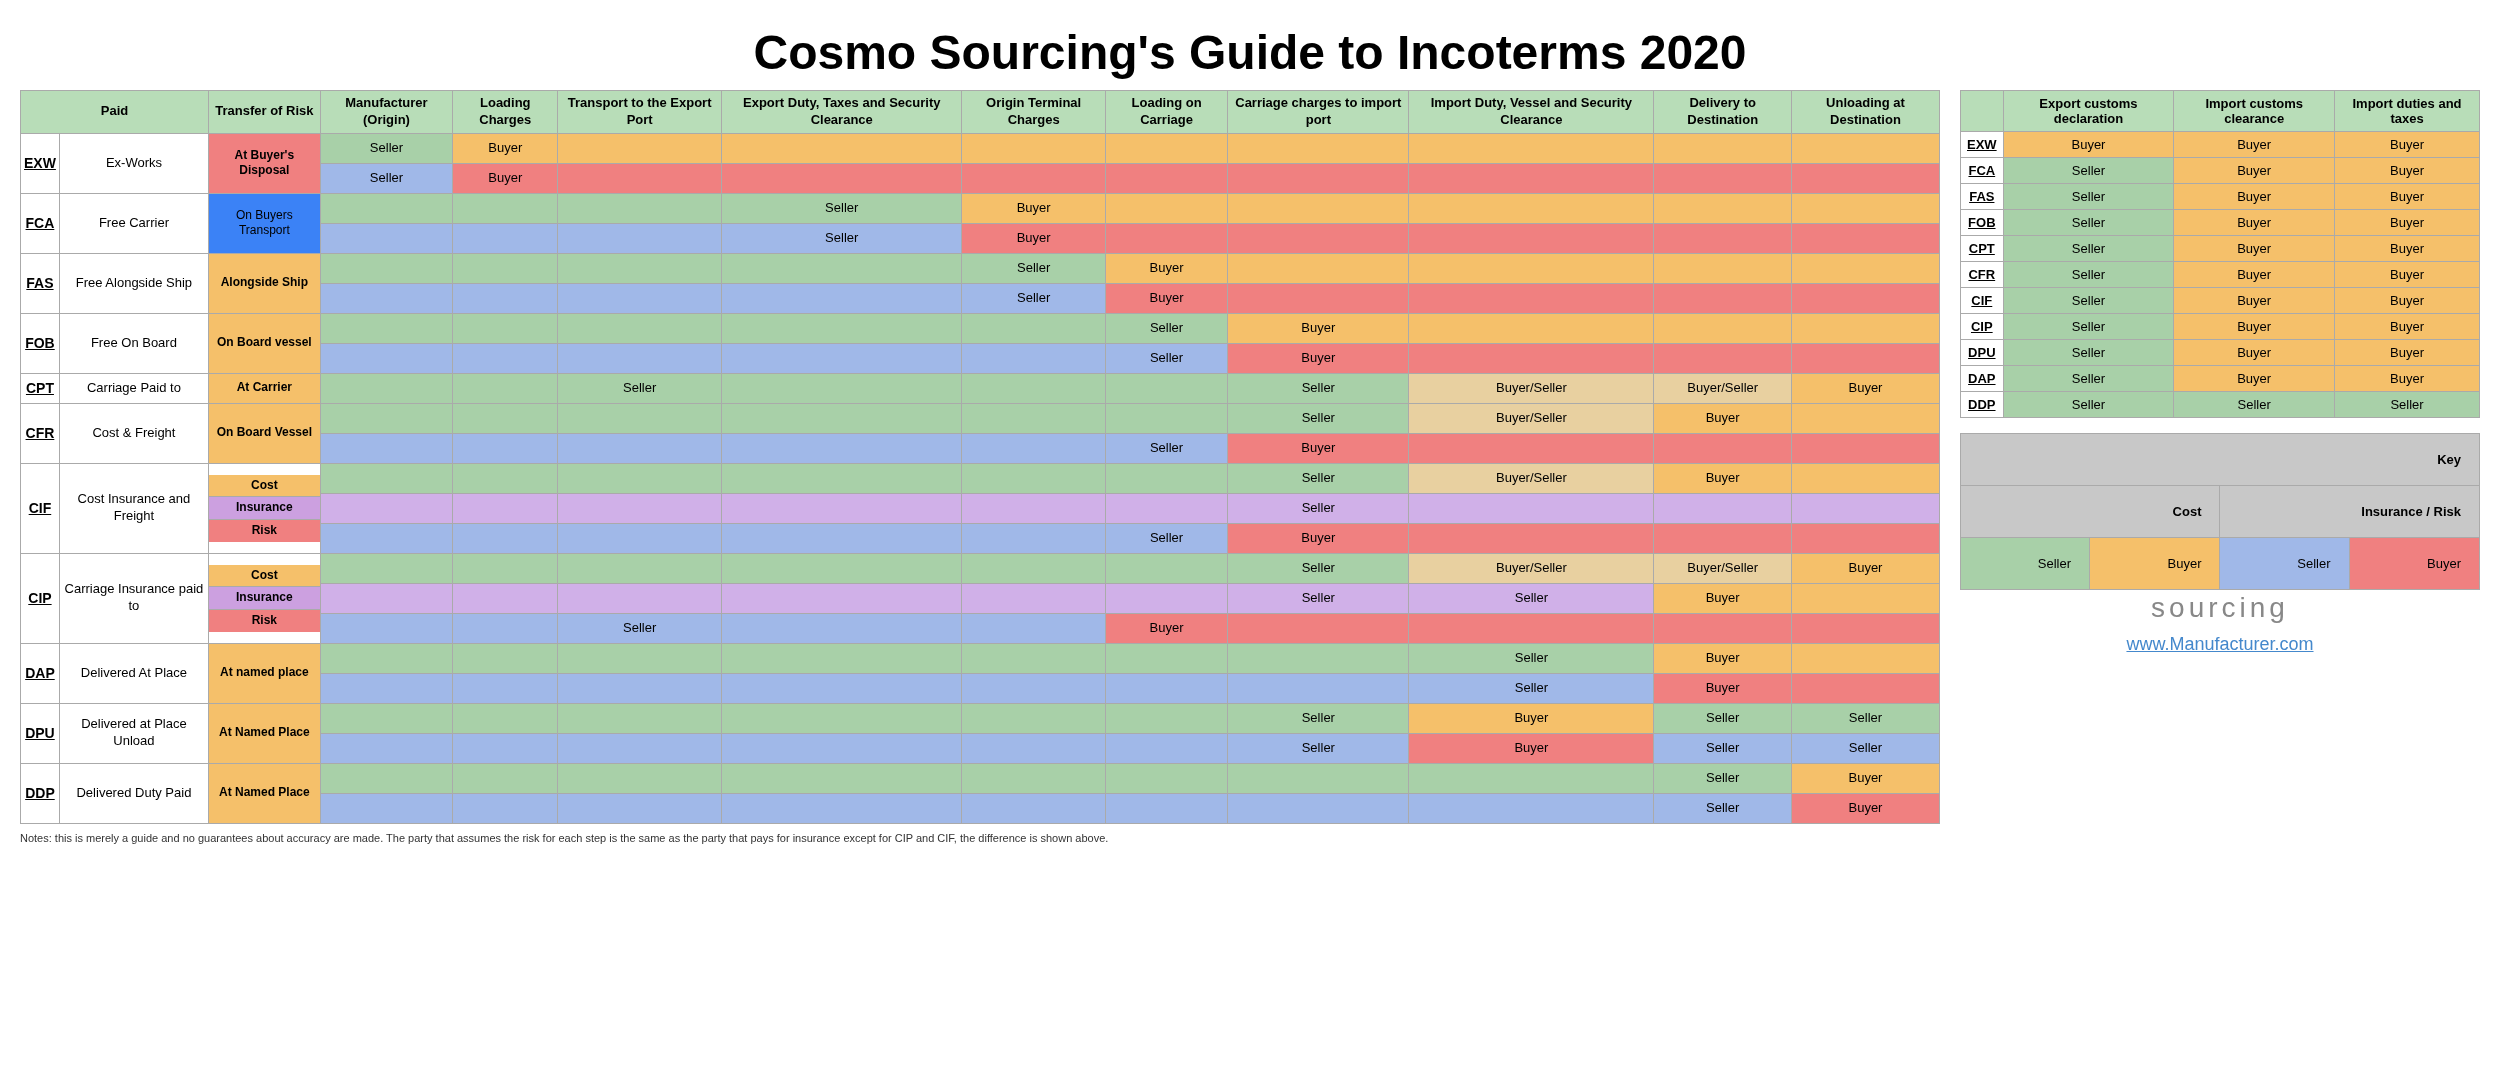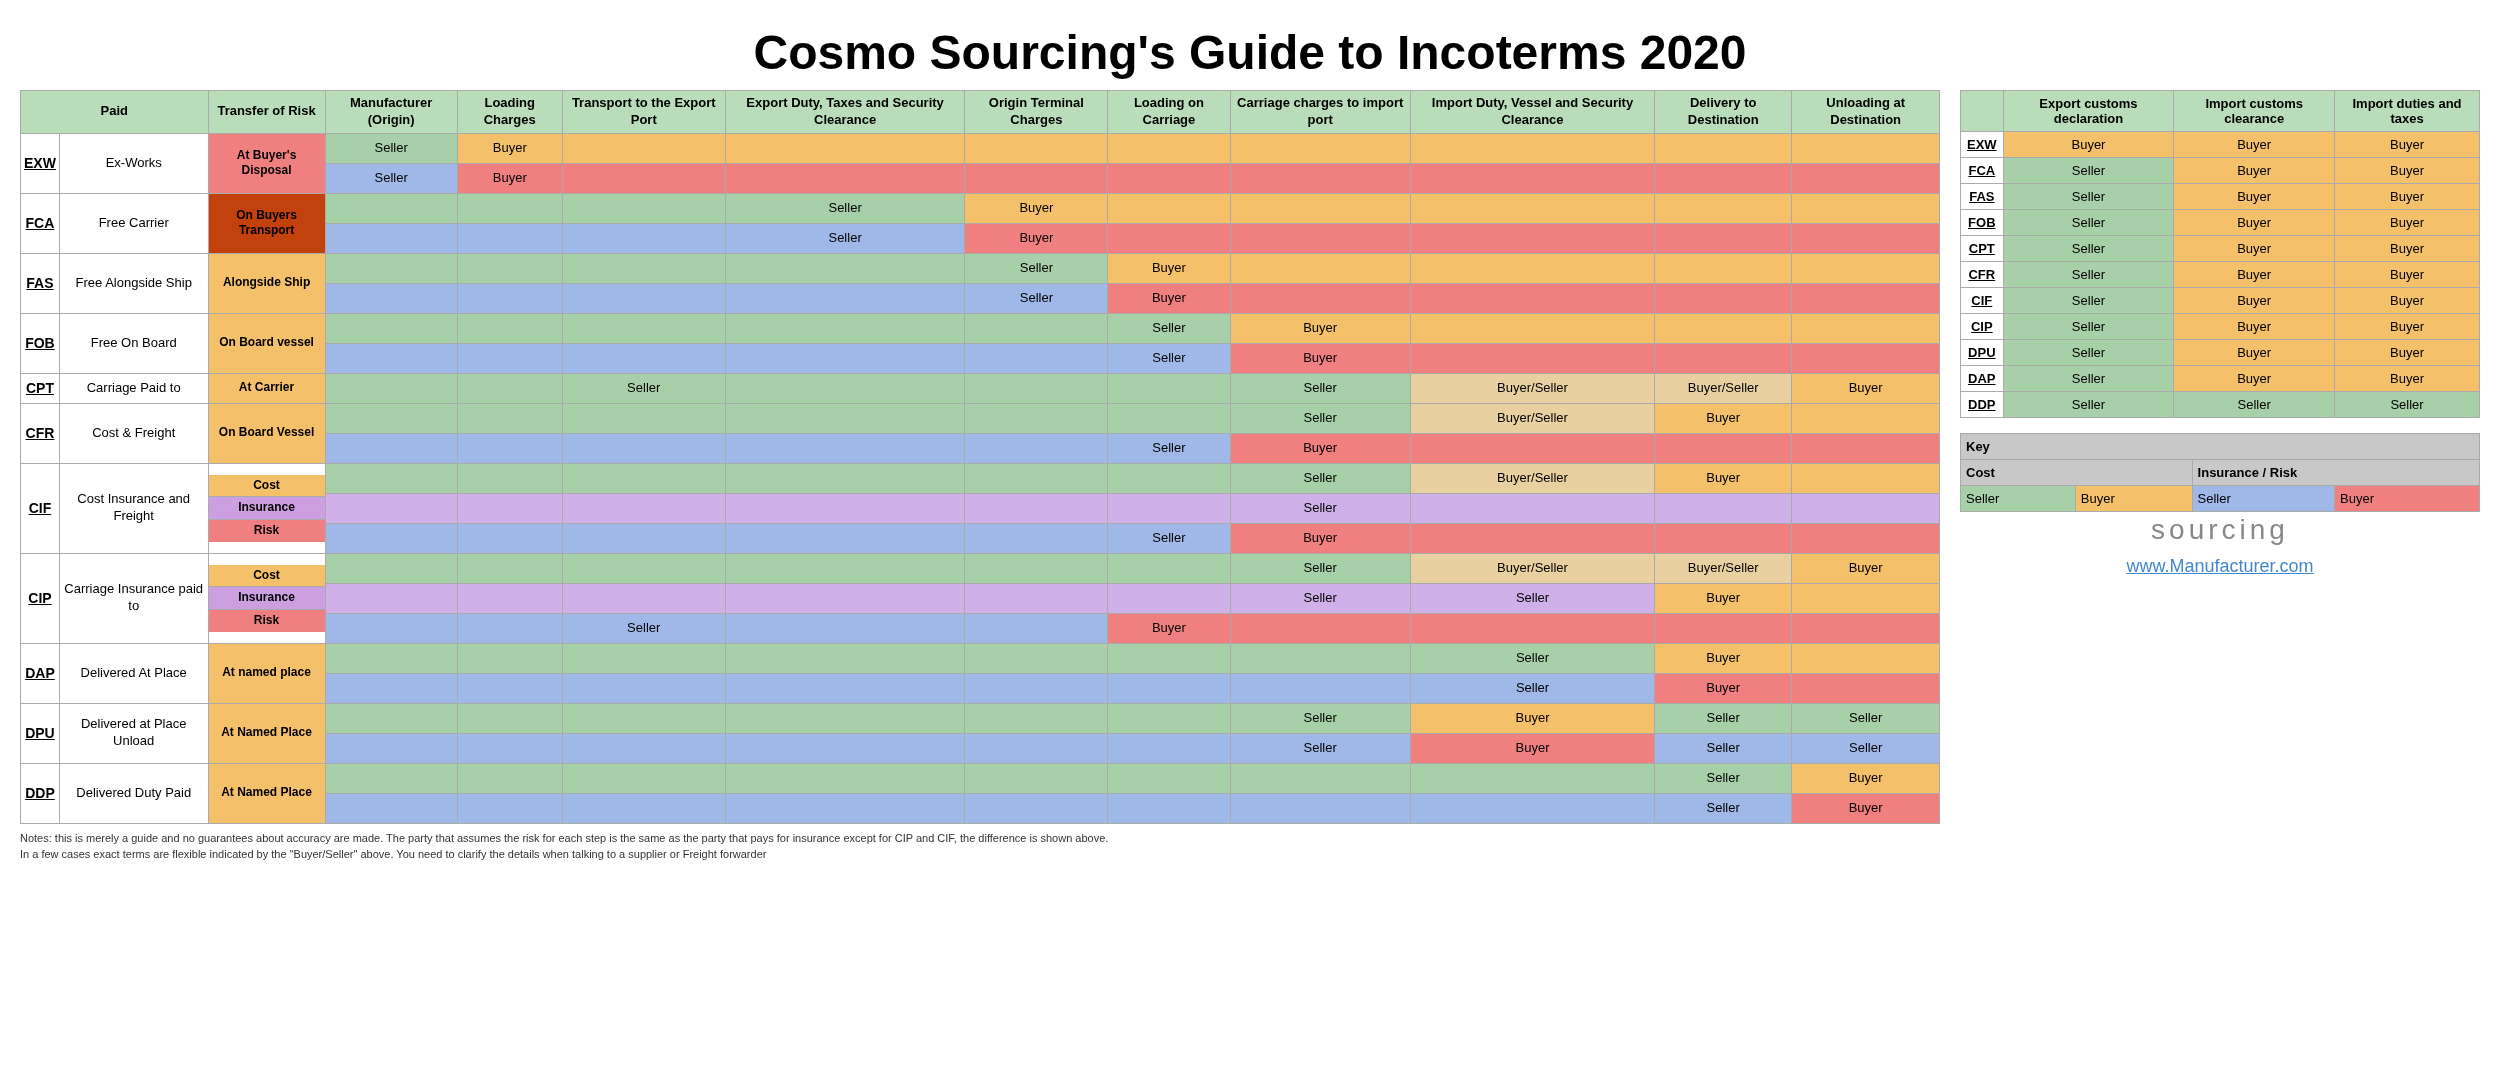--- a/index.html
+++ b/index.html
@@ -77,22 +77,22 @@
     .rt-code { font-weight: bold; text-decoration: underline; }
 
     .key-table {
       border-collapse: collapse;
       width: 100%;
       font-size: 13px;
       margin-top: 10px;
     }
     .key-table th, .key-table td {
       border: 1px solid #aaa;
-      text-align: left;
-      padding: 5px;
+      text-align: right;
+      padding: 18px;
     }
     .key-table thead th {
       background: #c8c8c8;
       font-weight: bold;
     }
     .key-header { background: #d0d0d0; }
 
     .cosmo-logo {
       text-align: center;
       margin-top: 20px;
@@ -177,21 +177,21 @@
           <td style="background:#f08080;"></td>
           <td style="background:#f08080;"></td>
           <td style="background:#f08080;"></td>
           <td style="background:#f08080;"></td>
           <td style="background:#f08080;"></td>
         </tr>
 
         <tr>
           <td rowspan="2" style="text-align:center;"><span class="term-code">FCA</span></td>
           <td rowspan="2" class="name-td"><span>Free Carrier</span></td>
-          <td rowspan="2" style="background:#c2410c;font-weight:bold;font-size:12px;">On Buyers Transport</td>
+          <td rowspan="2" style="background:#3b82f6;font-weight:normal;font-size:12px;">On Buyers Transport</td>
           <td style="background:#a8d0a8;"></td>
           <td style="background:#a8d0a8;"></td>
           <td style="background:#a8d0a8;"></td>
           <td style="background:#a8d0a8;">Seller</td>
           <td style="background:#f5c06a;">Buyer</td>
           <td style="background:#f5c06a;"></td>
           <td style="background:#f5c06a;"></td>
           <td style="background:#f5c06a;"></td>
           <td style="background:#f5c06a;"></td>
           <td style="background:#f5c06a;"></td>
@@ -478,21 +478,20 @@
           <td style="background:#a0b8e8;"></td>
           <td style="background:#a0b8e8;"></td>
           <td style="background:#a0b8e8;">Seller</td>
           <td style="background:#f08080;">Buyer</td>
         </tr>
       </tbody>
     </table>
 
     <div class="notes">
       <div>Notes: this is merely a guide and no guarantees about accuracy are made.  The party that assumes the risk for each step is the same as the party that pays for insurance except for CIP and CIF, the difference is shown above.</div>
-      <div>In a few cases exact terms are flexible indicated by the "Buyer/Seller" above. You need to clarify the details when talking to a supplier or Freight forwarder</div>
     </div>
   </div>
 
   <div class="right-panel">
 
     <table class="right-table">
       <thead>
         <tr>
           <th></th>
           <th>Export customs declaration</th>

